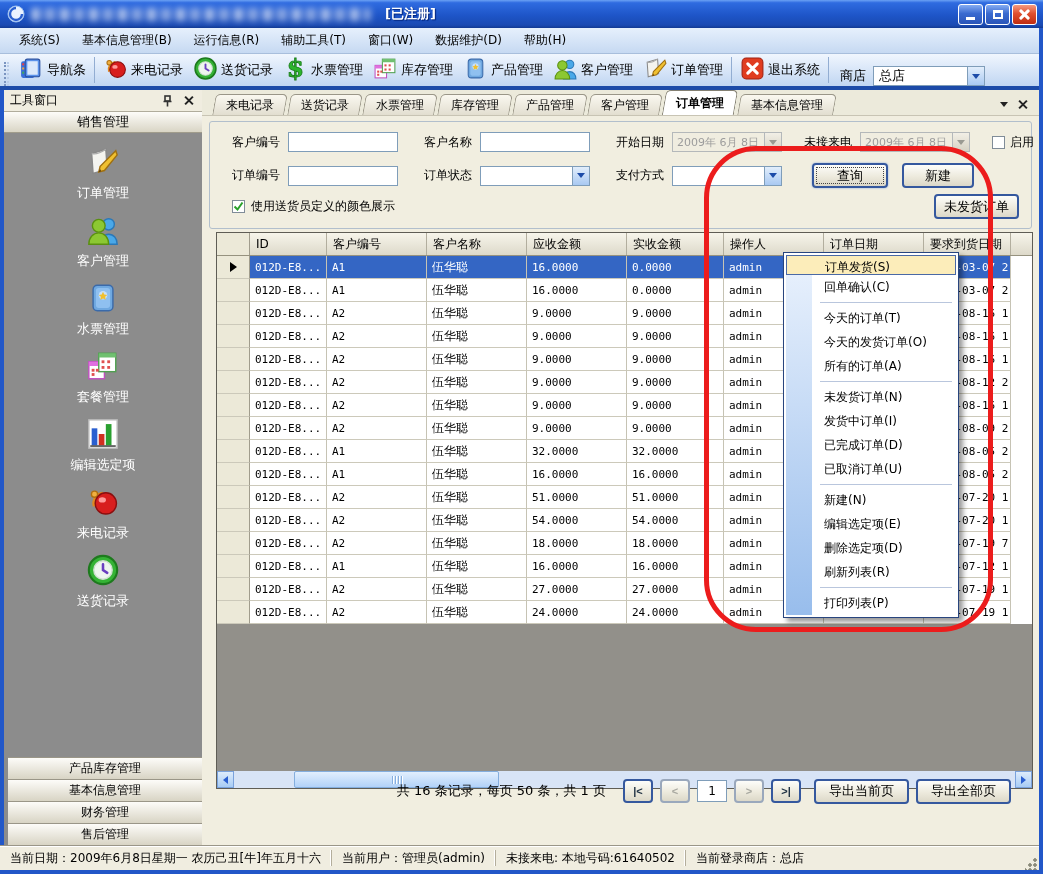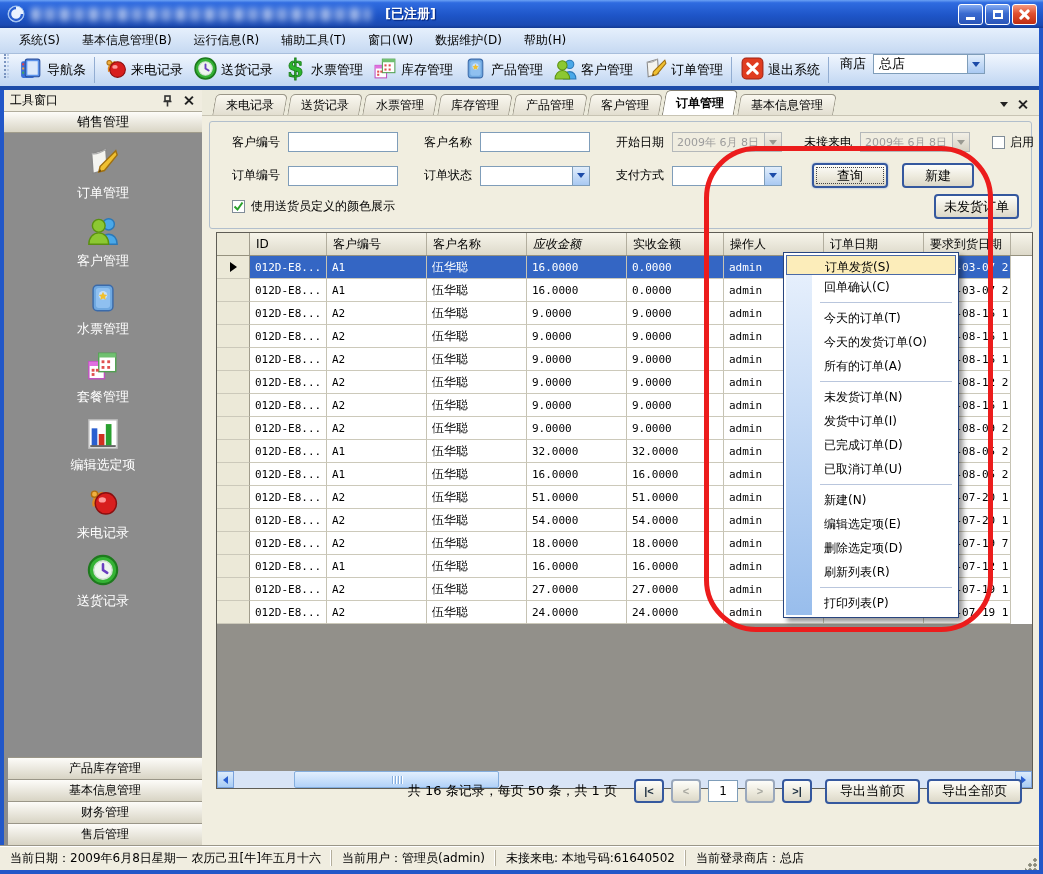--- a/index.html
+++ b/index.html
@@ -23,21 +23,21 @@
   .g-x{position:relative;width:11px;height:11px;}
   .g-x:before,.g-x:after{content:"";position:absolute;left:4px;top:-1px;width:3px;height:13px;background:#fff;border-radius:1px;}
   .g-x:before{transform:rotate(45deg);} .g-x:after{transform:rotate(-45deg);}
 
   
   .menubar{position:absolute;top:28px;left:0;width:100%;height:26px;display:flex;align-items:center;padding-left:8px;
     background:linear-gradient(180deg,#e6f0fc,#c6d9f2);border-bottom:1px solid #a8bedc;}
   .menu-item{padding:4px 11px;white-space:nowrap;}
 
   
-  .toolbar{position:absolute;top:54px;left:0;width:100%;height:36px;display:flex;align-items:flex-start;
+  .toolbar{position:absolute;top:54px;left:0;width:100%;height:36px;display:flex;align-items:flex-end;
     background:linear-gradient(180deg,#f0f6fe,#c0d6f2);border-bottom:4px solid #1c4ba8;}
   .tgrip{width:5px;height:24px;margin:0 5px 0 4px;border-left:2px dotted #7a94c0;border-right:2px dotted #b9cce8;}
   .tbtn{display:flex;align-items:center;gap:3px;padding:2px 5px;font-size:13px;white-space:nowrap;}
   .tbtn svg{width:25px;height:25px;}
   .tsep{width:1px;height:26px;background:#92add2;margin:0 3px;flex:0 0 auto;}
   .shop{display:flex;align-items:center;gap:7px;font-size:13px;margin-left:8px;}
   .combo{width:112px;height:20px;background:#fff;border:1px solid #7f9db9;display:flex;align-items:center;justify-content:space-between;padding-left:5px;}
   .combo-btn{width:17px;height:100%;background:linear-gradient(180deg,#e2eefb,#a9c9f2);border-left:1px solid #7f9db9;display:flex;align-items:center;justify-content:center;}
   .tri-down{width:0;height:0;border-left:4px solid transparent;border-right:4px solid transparent;border-top:5px solid #1c4ba8;}
   .tri-down.dis{border-top-color:#9a9a92;}
@@ -105,21 +105,21 @@
   .hscroll{position:absolute;left:0;right:0;bottom:0;height:17px;background:#d8e4f6;display:flex;}
   .sarrow{width:17px;height:17px;background:linear-gradient(180deg,#ddecfc,#a8ccf4);border:1px solid #7aa2dc;display:flex;align-items:center;justify-content:center;}
   .tri-l{width:0;height:0;border-top:4px solid transparent;border-bottom:4px solid transparent;border-right:5px solid #2a5fd0;}
   .tri-r{width:0;height:0;border-top:4px solid transparent;border-bottom:4px solid transparent;border-left:5px solid #2a5fd0;}
   .strack{flex:1;position:relative;}
   .sthumb{position:absolute;left:60px;top:0;width:205px;height:17px;border:1px solid #84aede;border-radius:2px;
     background:linear-gradient(180deg,#e2effe,#b2d2f8);display:flex;align-items:center;justify-content:center;gap:2px;}
   .sthumb i{display:block;width:1px;height:8px;background:#86aede;box-shadow:1px 0 0 #fff;}
 
   
-  .pager{position:absolute;left:0;right:0;top:676px;height:50px;display:flex;align-items:center;justify-content:flex-end;gap:7px;padding-right:17px;}
+  .pager{position:absolute;left:0;right:0;top:676px;height:50px;display:flex;align-items:center;justify-content:flex-end;gap:7px;padding-right:28px;}
   .pgsummary{margin-right:10px;font-size:13px;white-space:nowrap;}
   .pbtn{width:30px;height:24px;padding:0;font-size:11px;font-weight:bold;color:#234;}
   .pbtn.disabled{border-color:#9aa8bc;color:#a8a8a0;}
   .pagebox{width:30px;height:22px;background:#fff;border:1px solid #7f9db9;display:flex;align-items:center;justify-content:center;}
 
   
   .statusbar{position:absolute;left:0;top:845px;width:100%;height:25px;background:#f0ede0;display:flex;align-items:center;
     border-top:1px solid #9a9688;box-shadow:inset 0 1px 0 #fff;}
   .seg{padding:0 10px;border-left:1px solid #b4ae9c;box-shadow:-1px 0 0 #fff;height:16px;display:flex;align-items:center;white-space:nowrap;}
   .seg:first-child{border-left:none;box-shadow:none;}
@@ -455,21 +455,21 @@
           <button class="btn">已取消订单</button>
         </div>
     </div>
 
     <div class="grid">
       <div class="ghead" id="grid-head">
           <div class="hcell selcell" style="flex: 0 0 33px;"></div>
           <div class="hcell" style="flex: 0 0 77px;">ID</div>
           <div class="hcell" style="flex: 0 0 100px;">客户编号</div>
           <div class="hcell" style="flex: 0 0 100px;">客户名称</div>
-          <div class="hcell" style="flex: 0 0 100px; font-style: italic;">应收金额</div>
+          <div class="hcell" style="flex: 0 0 100px;">应收金额</div>
           <div class="hcell" style="flex: 0 0 97px;">实收金额</div>
           <div class="hcell" style="flex: 0 0 100px;">操作人</div>
           <div class="hcell" style="flex: 0 0 100px;">订单日期</div>
           <div class="hcell" style="flex: 0 0 87px;">要求到货日期</div>
         </div>
       <div id="grid-rows">
           <div class="grow selected">
             <div class="gcell selcell" style="flex: 0 0 33px;">
               <span class="rowarrow"></span>
             </div>

